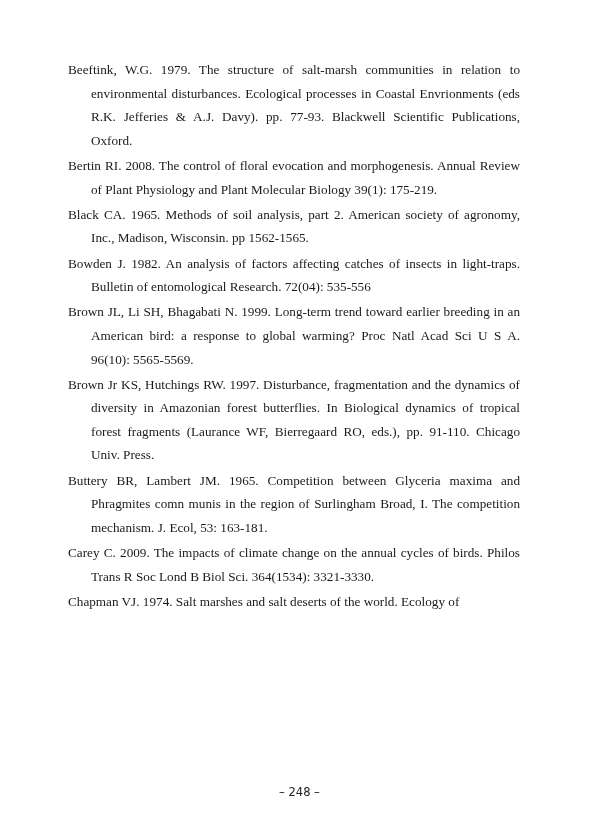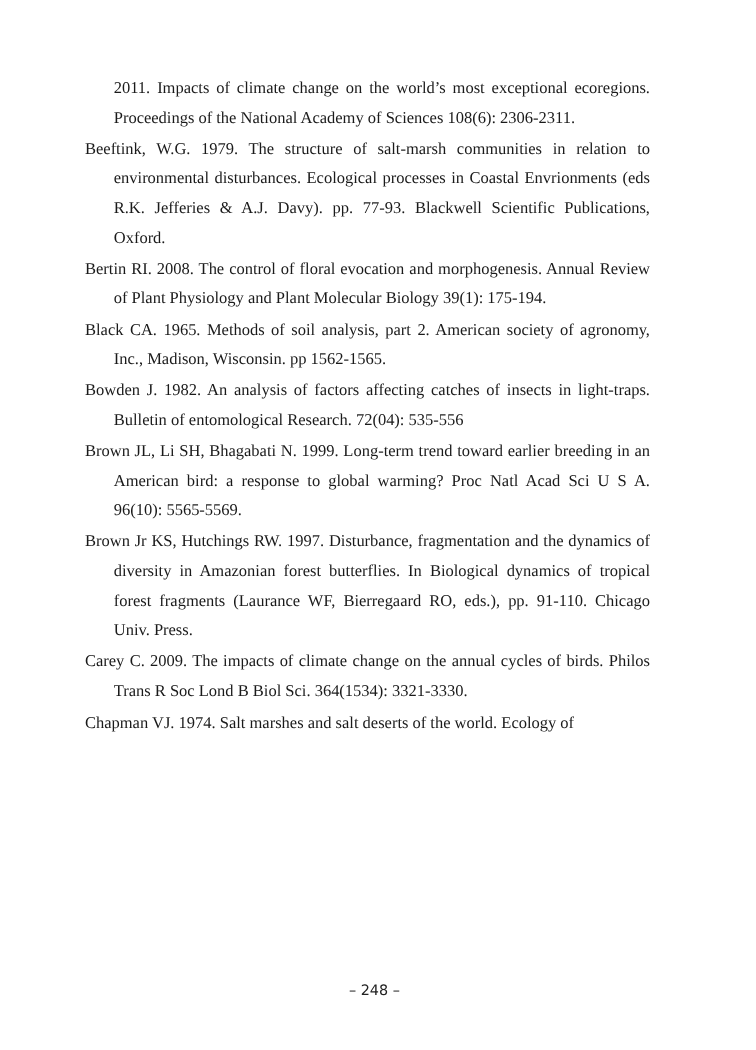--- a/index.html
+++ b/index.html
@@ -40,24 +40,24 @@
     text-align: center;
     font-family: "DejaVu Sans", sans-serif;
     font-size: 11.5px;
     color: #222;
   }
 </style>
 </head>
 <body>
 
 <div class="page">
-  <p class="ref cont">2011. Impacts of climate change on the world’s most exceptional ecoregions. Proceedings of the National Academy of Sciences 108(6): 2306-2311.</p>
   <p class="ref">Beeftink, W.G. 1979. The structure of salt-marsh communities in relation to environmental disturbances. Ecological processes in Coastal Envrionments (eds R.K. Jefferies &amp; A.J. Davy). pp. 77-93. Blackwell Scientific Publications, Oxford.</p>
-  <p class="ref">Bertin RI. 2008. The control of floral evocation and morphogenesis. Annual Review of Plant Physiology and Plant Molecular Biology 39(1): 175-194.</p>
+  <p class="ref">Bertin RI. 2008. The control of floral evocation and morphogenesis. Annual Review of Plant Physiology and Plant Molecular Biology 39(1): 175-219.</p>
   <p class="ref">Black CA. 1965. Methods of soil analysis, part 2. American society of agronomy, Inc., Madison, Wisconsin. pp 1562-1565.</p>
   <p class="ref">Bowden J. 1982. An analysis of factors affecting catches of insects in light-traps. Bulletin of entomological Research. 72(04): 535-556</p>
   <p class="ref">Brown JL, Li SH, Bhagabati N. 1999. Long-term trend toward earlier breeding in an American bird: a response to global warming? Proc Natl Acad Sci U S A. 96(10): 5565-5569.</p>
   <p class="ref">Brown Jr KS, Hutchings RW. 1997. Disturbance, fragmentation and the dynamics of diversity in Amazonian forest butterflies. In Biological dynamics of tropical forest fragments (Laurance WF, Bierregaard RO, eds.), pp. 91-110. Chicago Univ. Press.</p>
+  <p class="ref">Buttery BR, Lambert JM. 1965. Competition between Glyceria maxima and Phragmites comn munis in the region of Surlingham Broad, I. The competition mechanism. J. Ecol, 53: 163-181.</p>
   <p class="ref">Carey C. 2009. The impacts of climate change on the annual cycles of birds. Philos Trans R Soc Lond B Biol Sci. 364(1534): 3321-3330.</p>
   <p class="ref">Chapman VJ. 1974. Salt marshes and salt deserts of the world. Ecology of</p>
 </div>
 
 <div class="page-number">– 248 –</div>
 
 </body></html>

